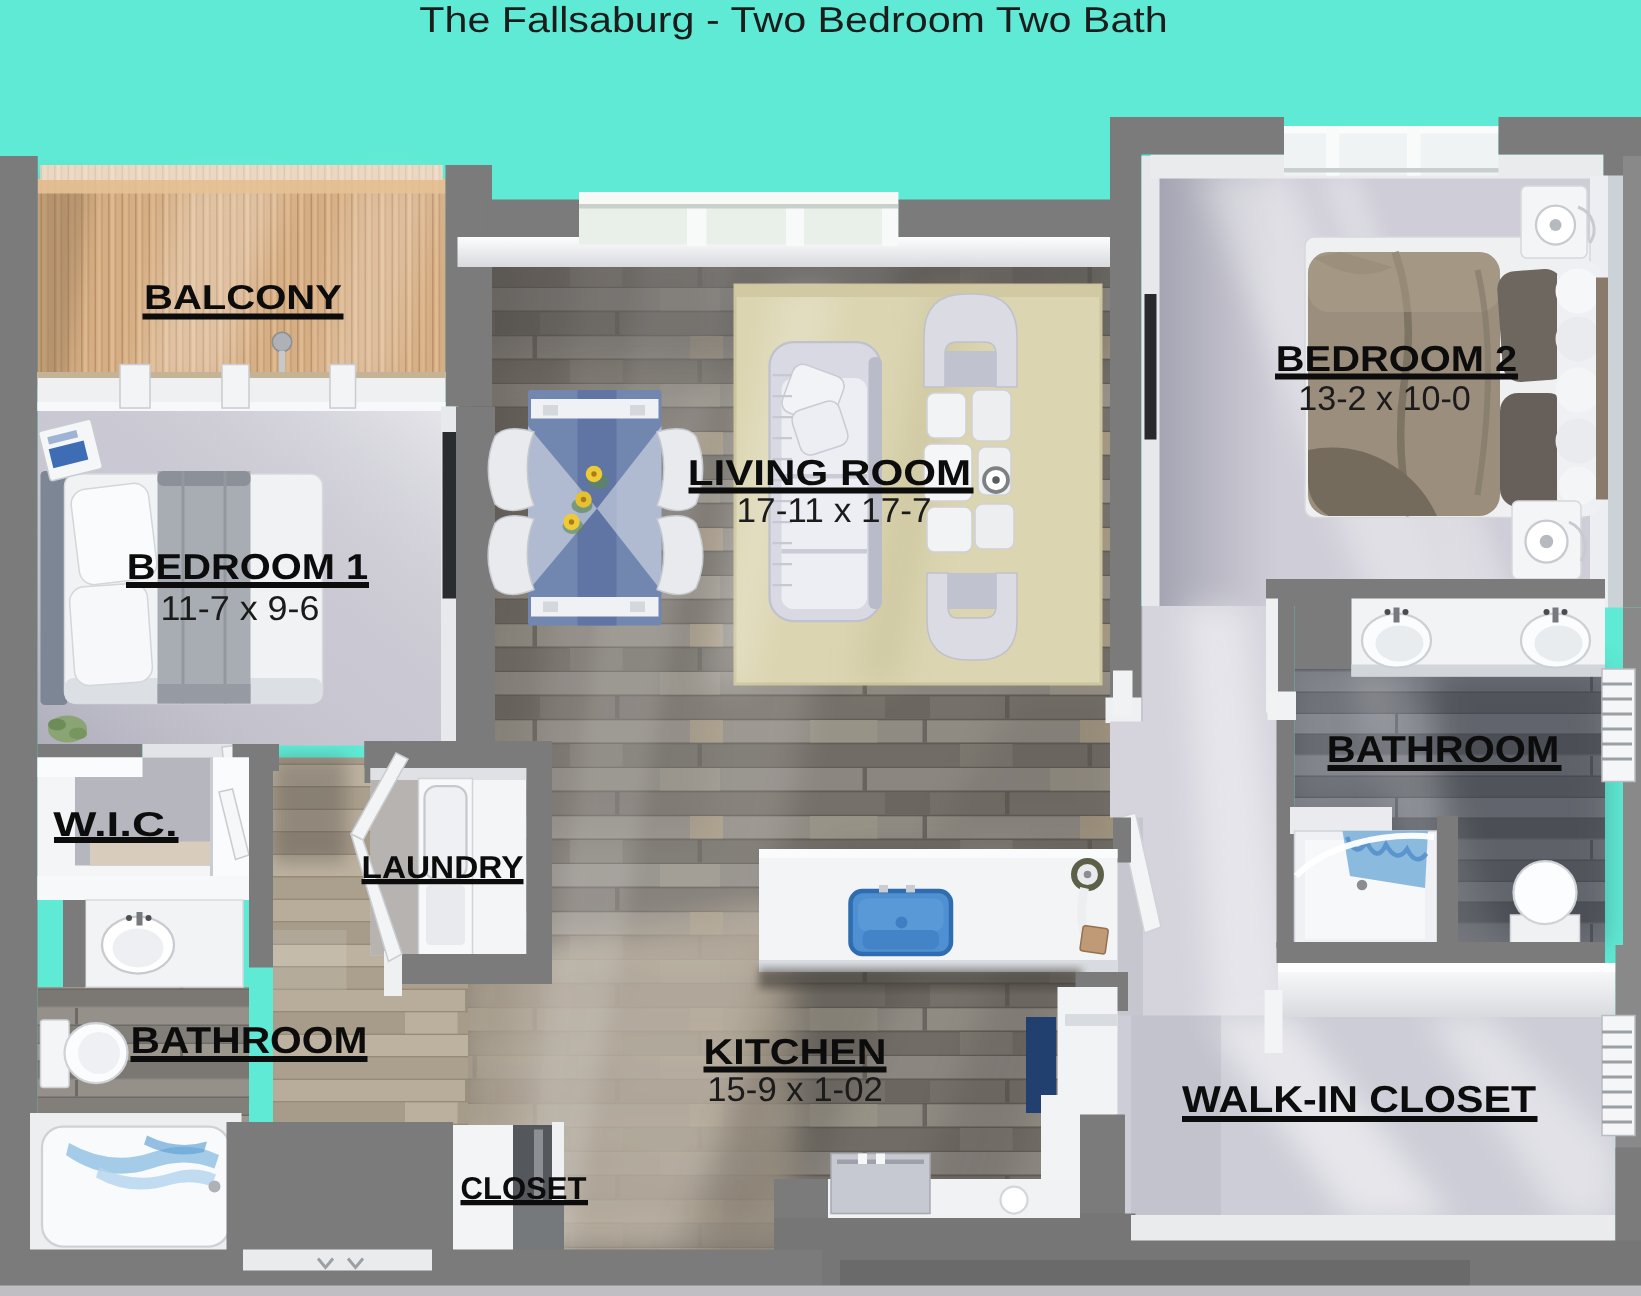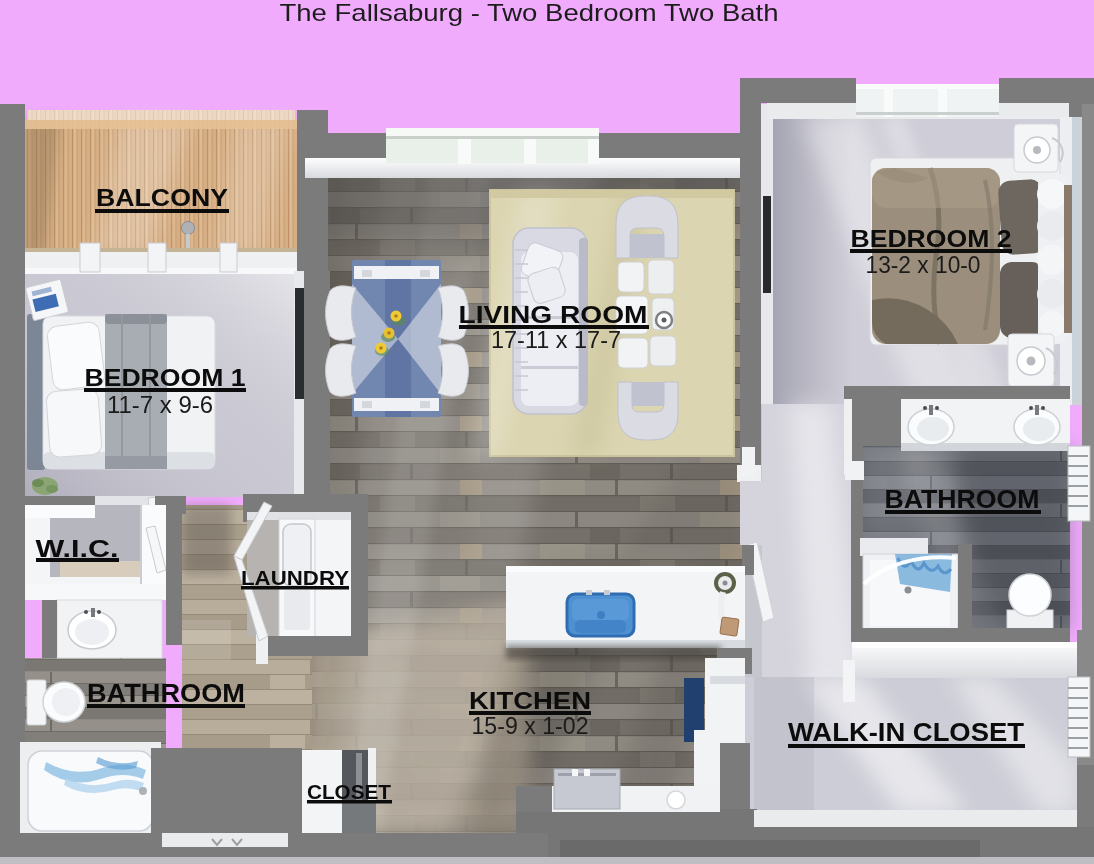--- a/index.html
+++ b/index.html
@@ -1,16 +1,16 @@
 <!DOCTYPE html>
 <html><head>
 <meta charset="utf-8">
 <style>
 html,body{margin:0;padding:0;background:#fff;}
-#page{position:relative;width:1094px;height:864px;background:#f0abfc;overflow:hidden;font-family:"Liberation Sans",sans-serif;}
+#page{position:relative;width:1094px;height:864px;background:#5eead4;overflow:hidden;font-family:"Liberation Sans",sans-serif;}
 text{font-family:"Liberation Sans",sans-serif;}
 .lbl{font-weight:bold;fill:#0c0c0c;}
 .dim{fill:#1b1b1b;}
 </style>
 </head>
 <body>
 <div id="page">
 <svg width="1094" height="864" viewBox="0 0 1094 864">
 <defs>
 <pattern id="balc" width="18" height="140" patternUnits="userSpaceOnUse">

